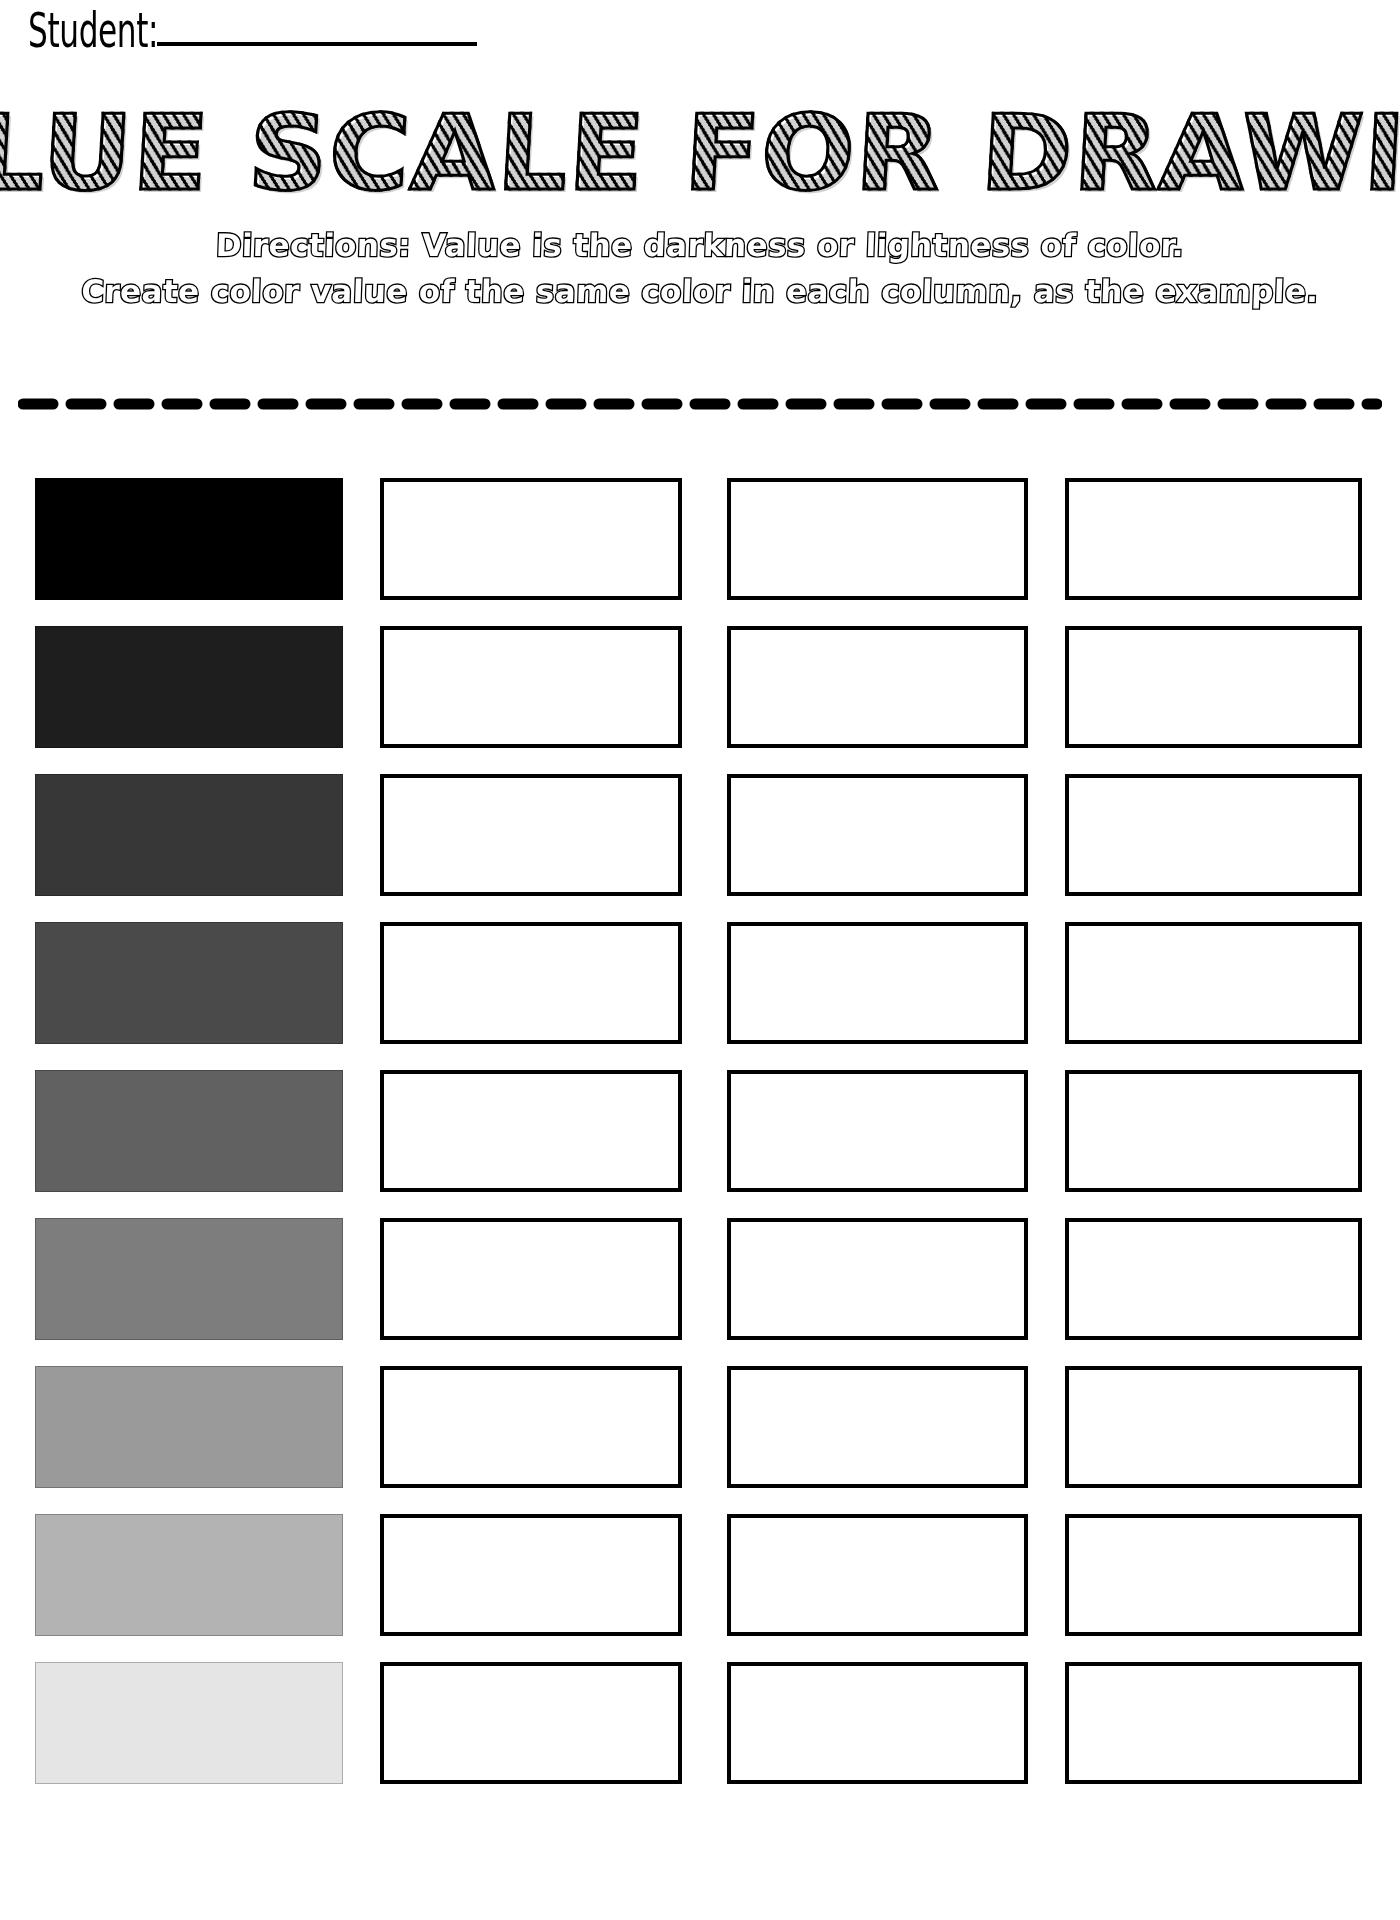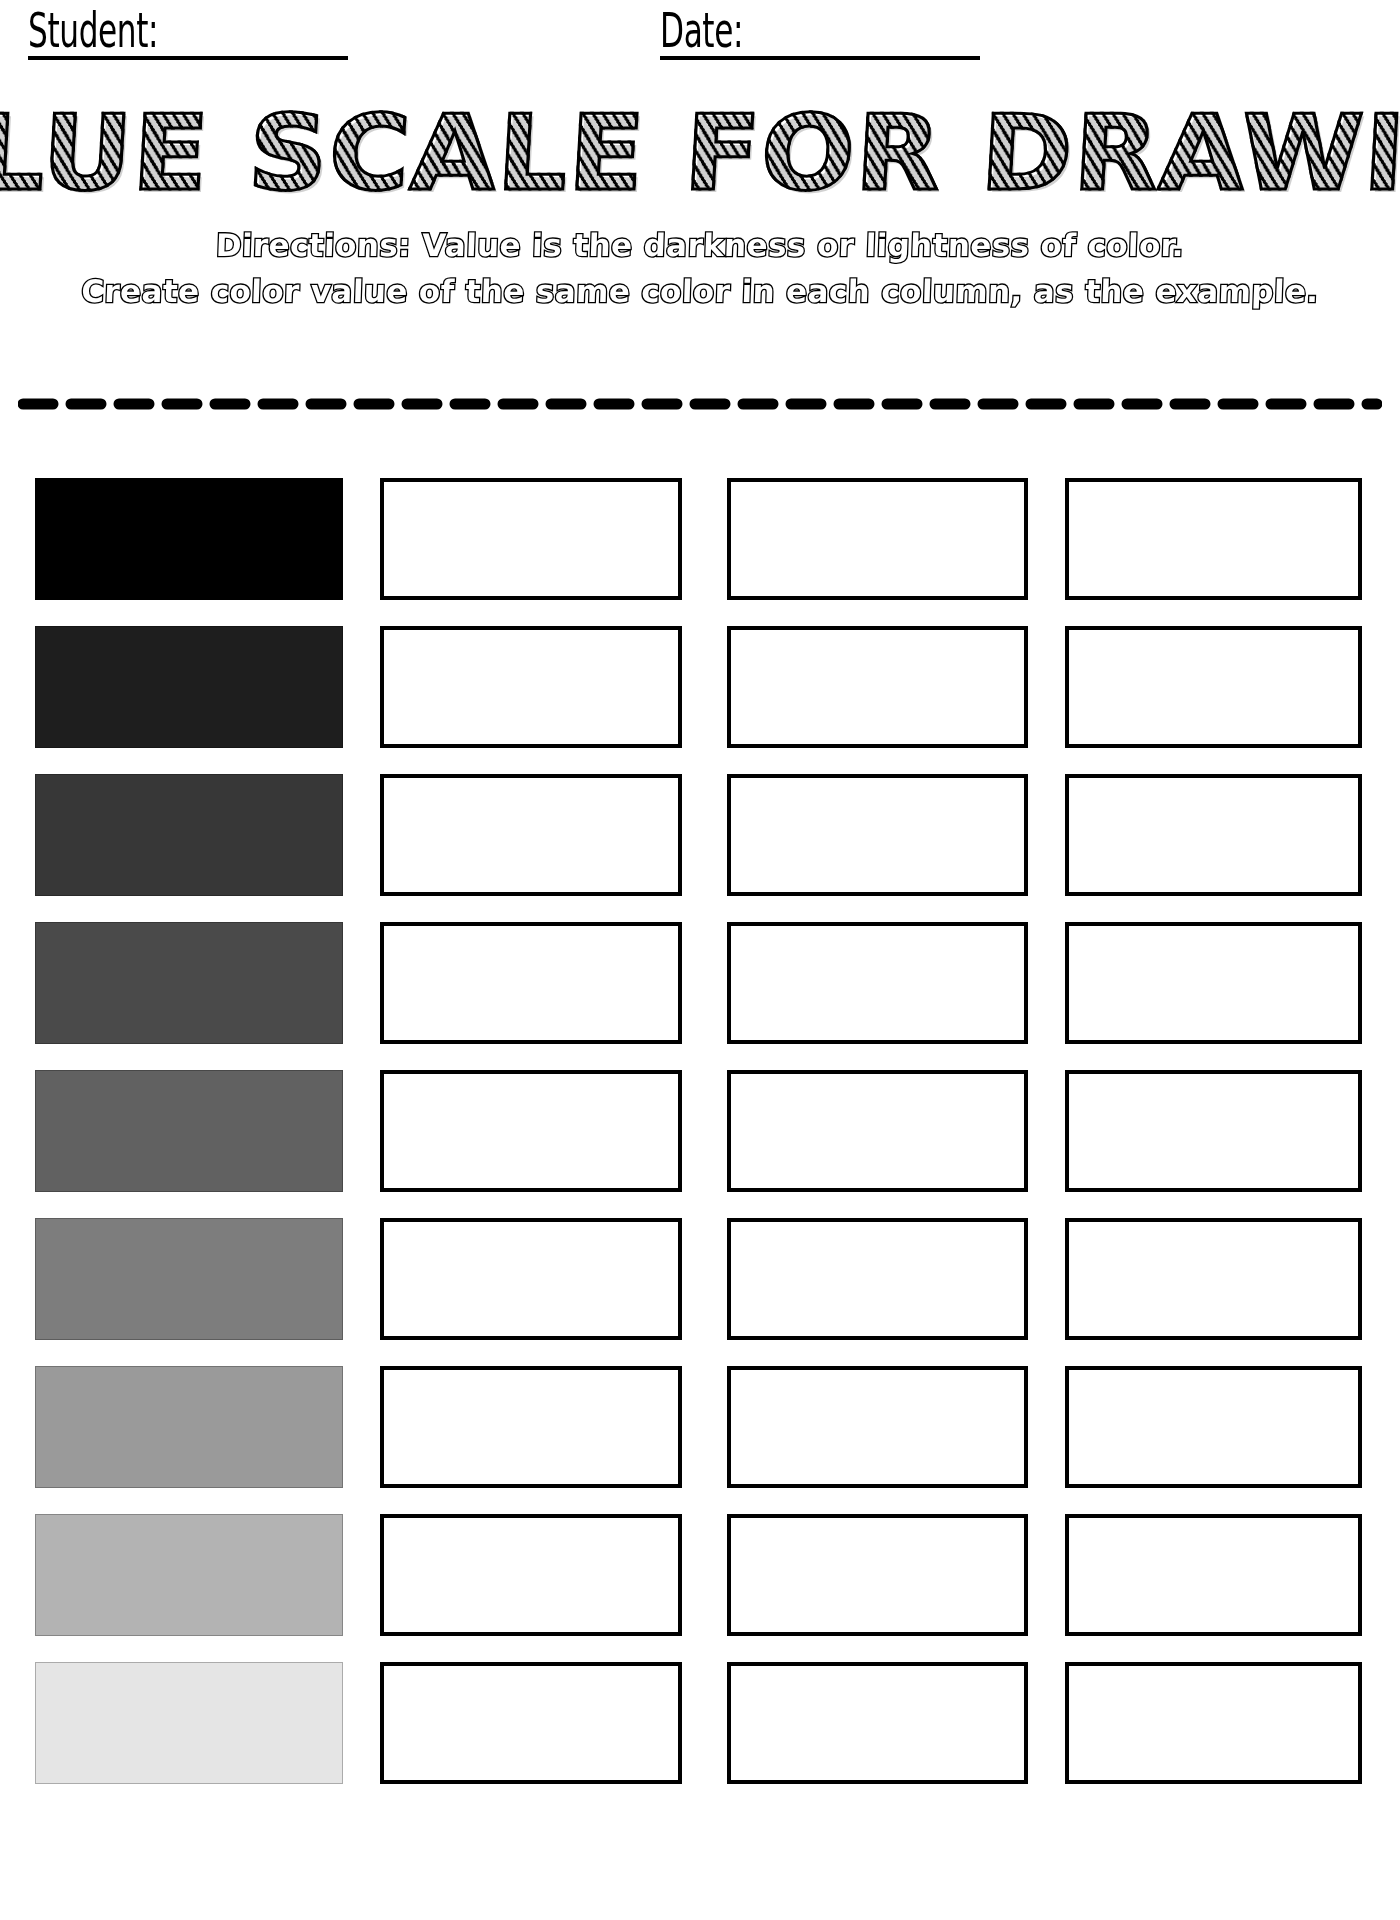--- a/index.html
+++ b/index.html
@@ -22,21 +22,20 @@
     left: 0;
     top: 0;
     width: 1400px;
     height: 92px;
   }
   .field {
     position: absolute;
     display: flex;
     align-items: baseline;
     gap: 4px;
-    flex-direction: column;
   }
   .field-student { left: 28px; top: 14px; }
   .field-date    { left: 660px; top: 14px; }
 
   .field-label {
     font-family: "DejaVu Sans", sans-serif;
     font-size: 40px;
     font-weight: 400;
     letter-spacing: -0.5px;
     transform: scaleX(0.78) scaleY(1.18);
@@ -151,24 +150,20 @@
 </head>
 <body>
 
 <div class="name-row">
 
   <div class="field field-student">
     <span class="field-label">Student:</span>
     <span class="field-rule rule-student"></span>
   </div>
 
-  <div class="field field-date">
-    <span class="field-label">Date:</span>
-    <span class="field-rule rule-date"></span>
-  </div>
 
 </div>
 
 <div class="title-wrap">
   <div class="title">VALUE SCALE FOR DRAWING</div>
 </div>
 
 <div class="directions">
   <div class="directions-line">Directions: Value is the darkness or lightness of color.</div>
   <div class="directions-line">Create color value of the same color in each column, as the example.</div>

